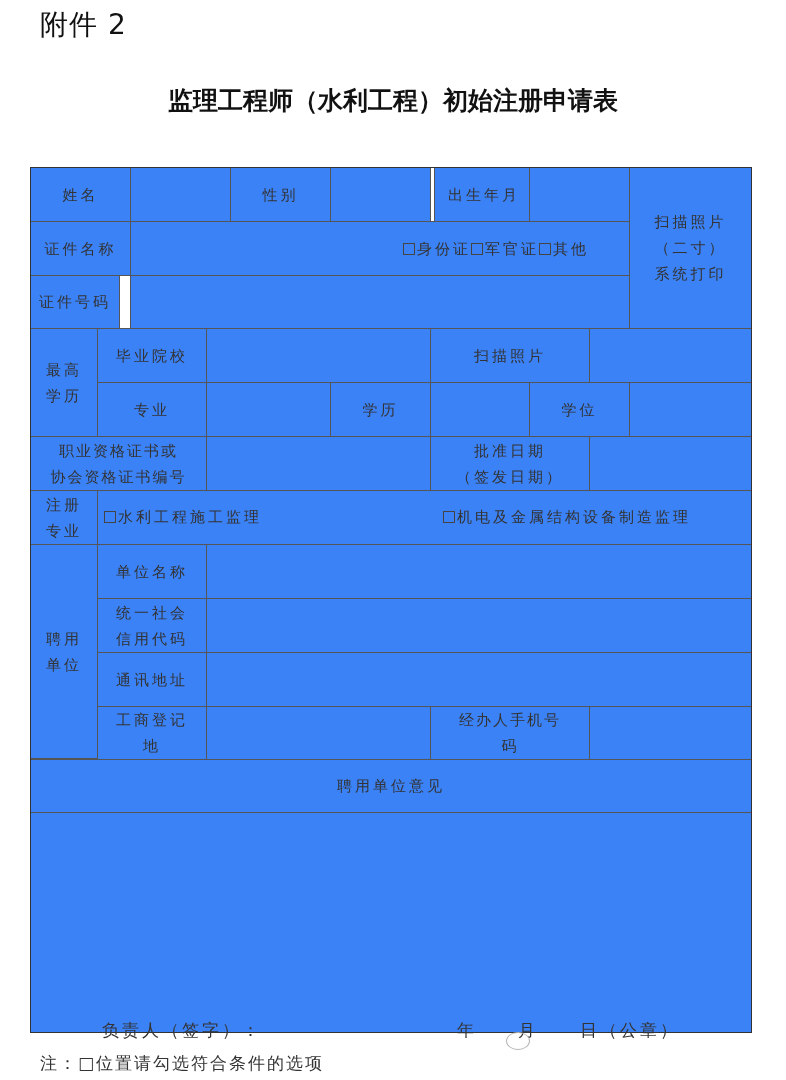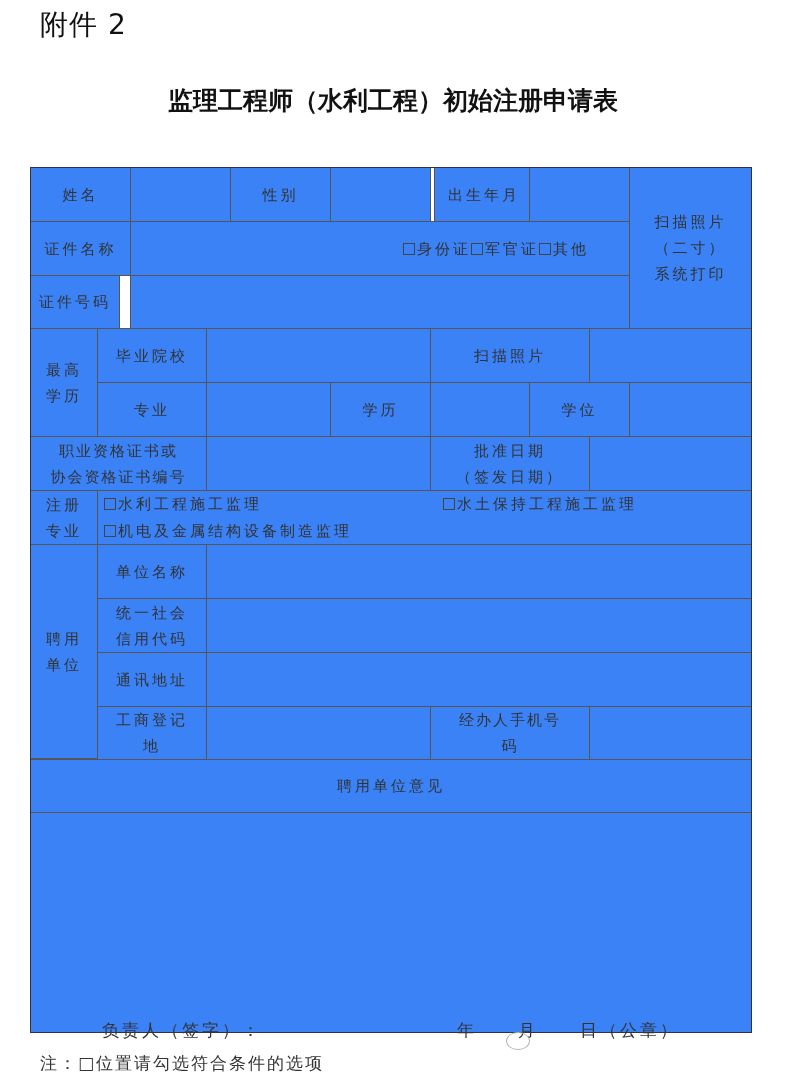--- a/index.html
+++ b/index.html
@@ -95,21 +95,20 @@
 
   <div class="cell" style="left:0;top:323px;width:68px;height:55px;">
     <div class="lines">
       <span>注册</span>
       <span>专业</span>
     </div>
   </div>
   <div class="cell opts" style="left:67px;top:323px;width:655px;height:55px;align-items:center;">
     <div style="display:grid;grid-template-columns:339px auto;row-gap:0;line-height:27px;">
       <span class="opt"><span class="cb"></span><span>水利工程施工监理</span></span>
-      <span class="opt"><span class="cb"></span><span>水土保持工程施工监理</span></span>
       <span class="opt"><span class="cb"></span><span>机电及金属结构设备制造监理</span></span>
     </div>
   </div>
 
   <div class="cell" style="left:0;top:377px;width:68px;height:215px;">
     <div class="lines">
       <span>聘用</span>
       <span>单位</span>
     </div>
   </div>

